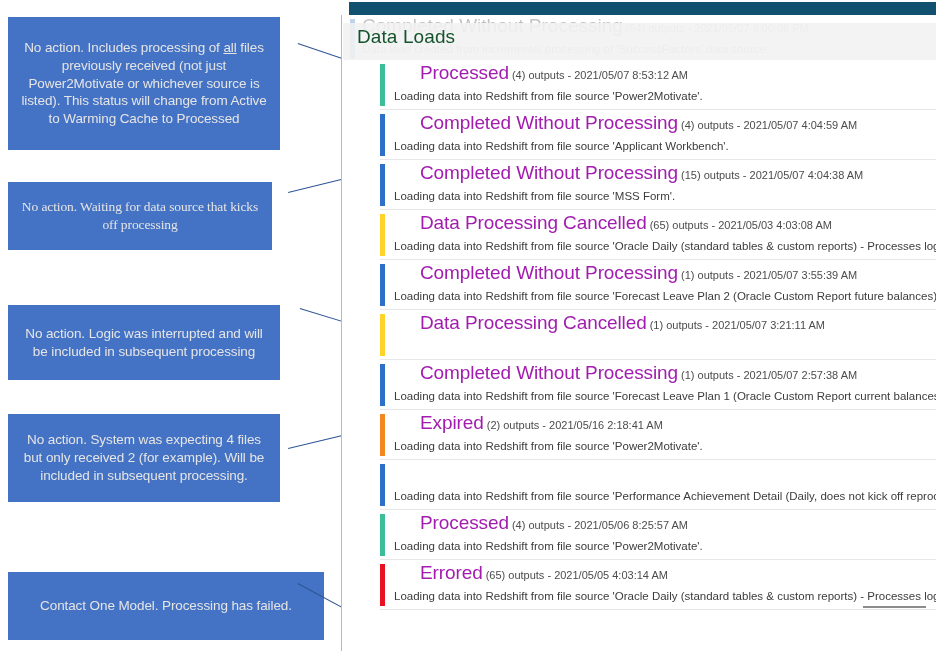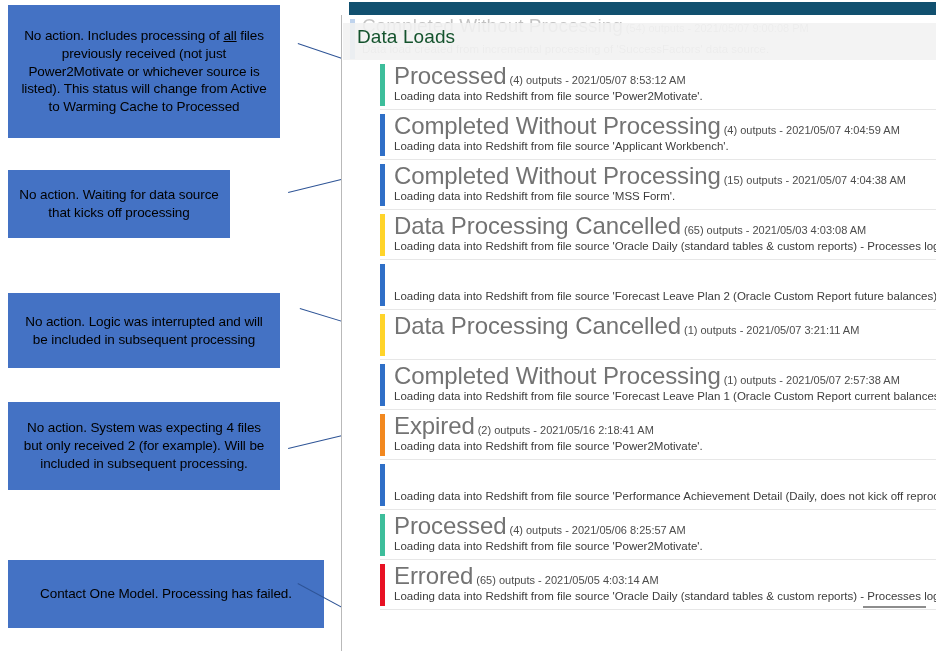--- a/index.html
+++ b/index.html
@@ -14,30 +14,31 @@
     height: 651px;
     overflow: hidden;
     background: #ffffff;
   }
 
   
   .callout {
     position: absolute;
     box-sizing: border-box;
     background: #4472C4;
-    color: #000000;
+    color: #e5e5e5;
     font-family: "Liberation Sans", sans-serif;
     font-size: 13.5px;
     line-height: 1.32;
     text-align: center;
     display: flex;
     align-items: center;
     justify-content: center;
     padding: 10px 9px;
     letter-spacing: -0.1px;
+    margin-top: 12px;
   }
   .callout .u { text-decoration: underline; }
 
   
   .connector {
     position: absolute;
     height: 0;
     border-top: 1.4px solid #2E5496;
     transform-origin: 0 0;
   }
@@ -138,23 +139,24 @@
     width: 5px;
     height: 42px;
   }
   .load-row .row-main {
     position: absolute;
     left: 14px;
     top: 2px;
     white-space: nowrap;
   }
   .load-row .row-status {
-    font-size: 24px;
-    color: #737373;
+    font-size: 19px;
+    color: #a21caf;
     letter-spacing: -0.1px;
+    margin-left: 26px;
   }
   .load-row .row-meta {
     font-size: 11px;
     color: #4c4c4c;
     margin-left: 3px;
   }
   .load-row .row-desc {
     position: absolute;
     left: 14px;
     top: 30px;
@@ -177,21 +179,21 @@
 <body>
 
 <div id="page">
 
   <div class="callout" id="c0" style="left: 8px; top: 5px; width: 272px; height: 133px; background: rgb(68, 114, 196);">
     <div>
       <span>No action. Includes processing of </span><span class="u">all</span><span> files previously received (not just Power2Motivate or whichever source is listed). This status will change from Active to Warming Cache to Processed</span>
     </div>
   </div>
 
-  <div class="callout" id="c1" style="left: 8px; top: 170px; width: 222px; height: 68px; background: rgb(68, 114, 196);">
+  <div class="callout" id="c1" style="left: 8px; top: 170px; width: 264px; height: 68px; background: rgb(68, 114, 196); font-family: Liberation Serif, serif;">
     <div>No action. Waiting for data source that kicks off processing</div>
   </div>
 
   <div class="callout" id="c2" style="left: 8px; top: 293px; width: 272px; height: 75px; background: rgb(68, 114, 196);">
     <div>No action. Logic was interrupted and will be included in subsequent processing</div>
   </div>
 
   <div class="callout" id="c3" style="left: 8px; top: 402px; width: 272px; height: 88px; background: rgb(68, 114, 196);">
     <div>No action. System was expecting 4 files but only received 2 (for example). Will be included in subsequent processing.</div>
   </div>
@@ -242,20 +244,21 @@
             <div class="row-main"><span class="row-status">Completed Without Processing</span><span class="row-meta">(15) outputs - 2021/05/07 4:04:38 AM</span></div>
             <div class="row-desc">Loading data into Redshift from file source 'MSS Form'.</div>
           </div>
           <div class="load-row">
             <div class="status-bar" style="background: rgb(255, 212, 42);"></div>
             <div class="row-main"><span class="row-status">Data Processing Cancelled</span><span class="row-meta">(65) outputs - 2021/05/03 4:03:08 AM</span></div>
             <div class="row-desc">Loading data into Redshift from file source 'Oracle Daily (standard tables &amp; custom reports) - Processes logic'.</div>
           </div>
           <div class="load-row">
             <div class="status-bar" style="background: rgb(47, 111, 199);"></div>
+            <div class="row-main"><span class="row-status">Completed Without Processing</span><span class="row-meta">(1) outputs - 2021/05/07 3:55:39 AM</span></div>
             <div class="row-desc">Loading data into Redshift from file source 'Forecast Leave Plan 2 (Oracle Custom Report future balances)'.</div>
           </div>
           <div class="load-row">
             <div class="status-bar" style="background: rgb(255, 212, 42);"></div>
             <div class="row-main"><span class="row-status">Data Processing Cancelled</span><span class="row-meta">(1) outputs - 2021/05/07 3:21:11 AM</span></div>
           </div>
           <div class="load-row">
             <div class="status-bar" style="background: rgb(47, 111, 199);"></div>
             <div class="row-main"><span class="row-status">Completed Without Processing</span><span class="row-meta">(1) outputs - 2021/05/07 2:57:38 AM</span></div>
             <div class="row-desc">Loading data into Redshift from file source 'Forecast Leave Plan 1 (Oracle Custom Report current balances)'.</div>

